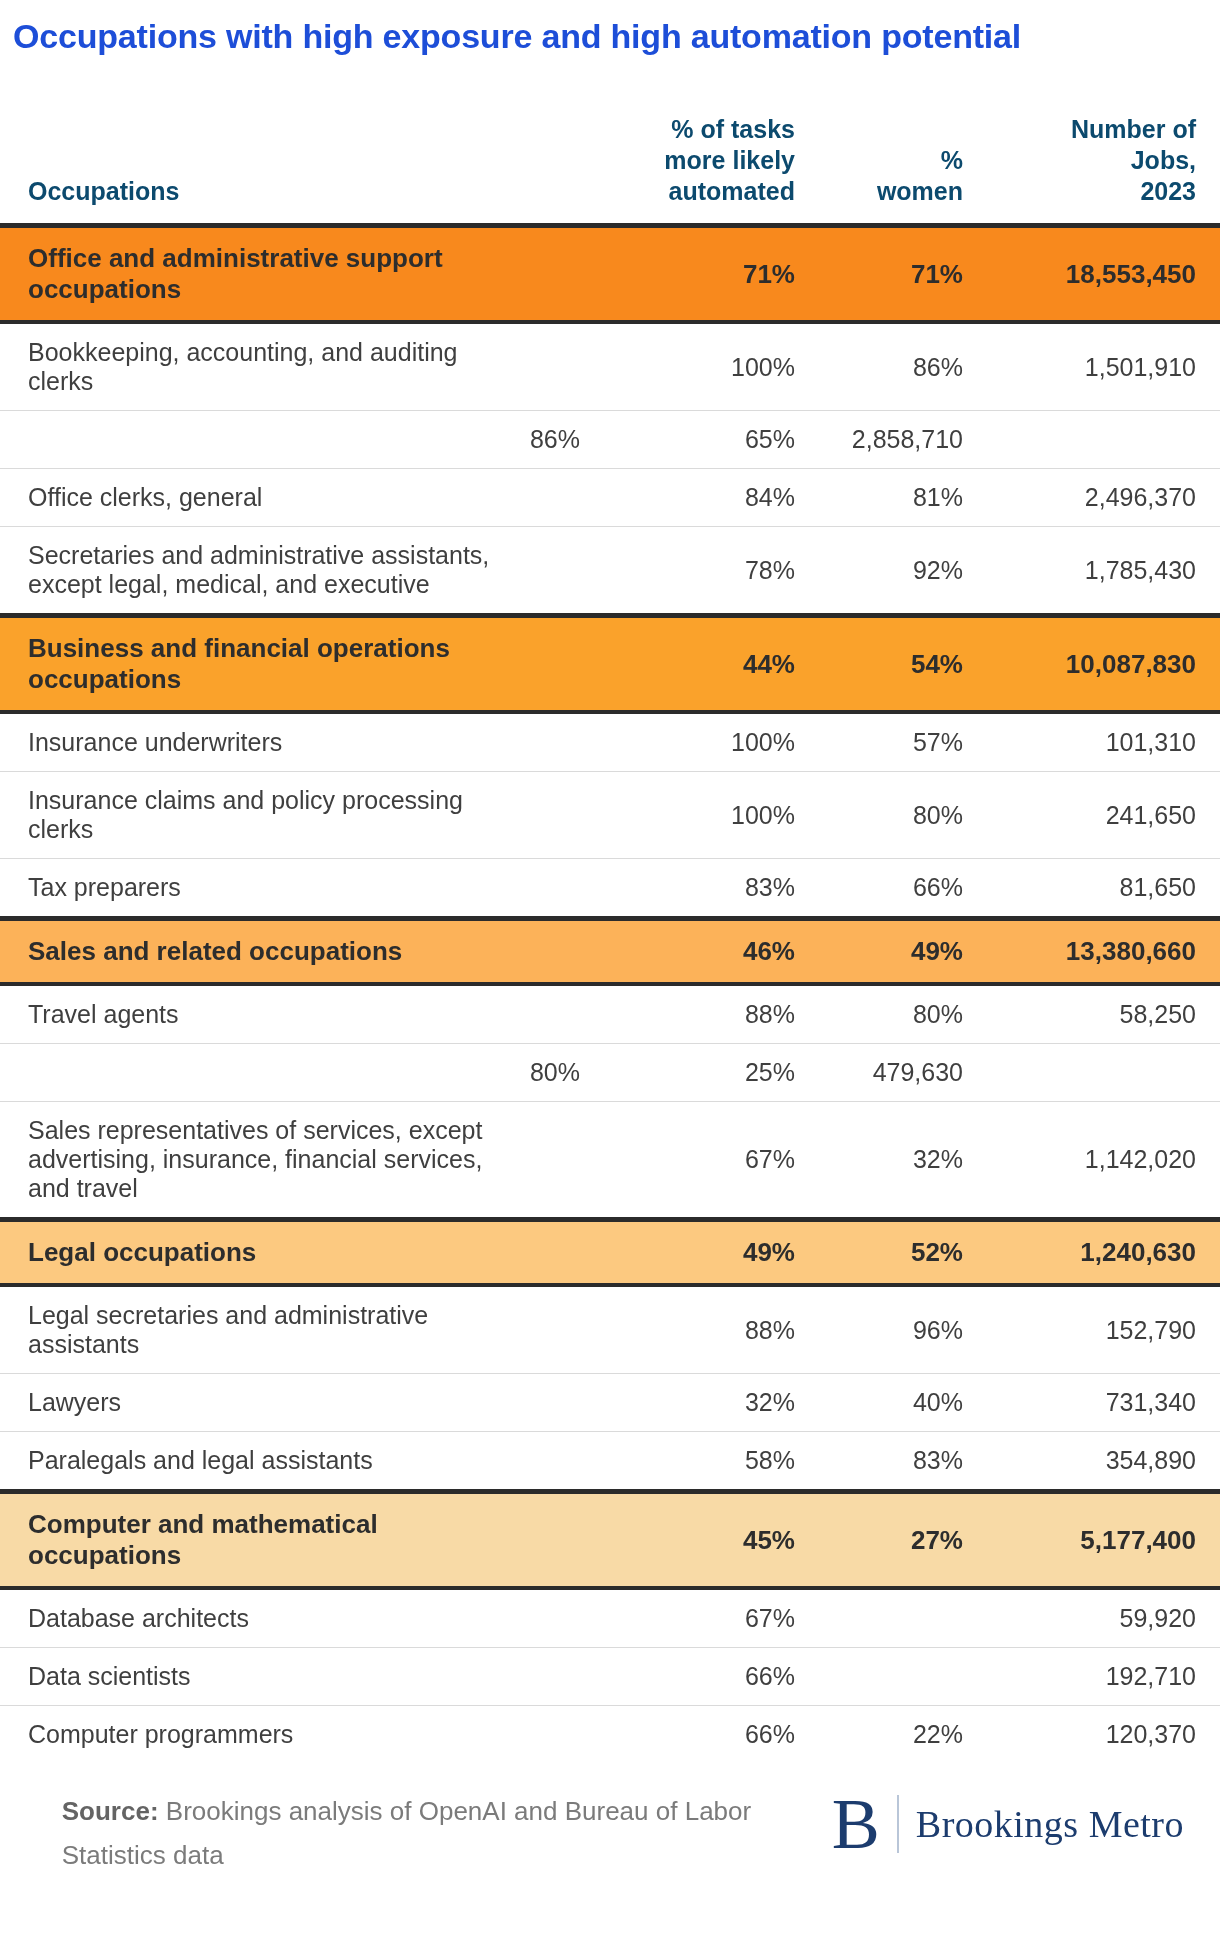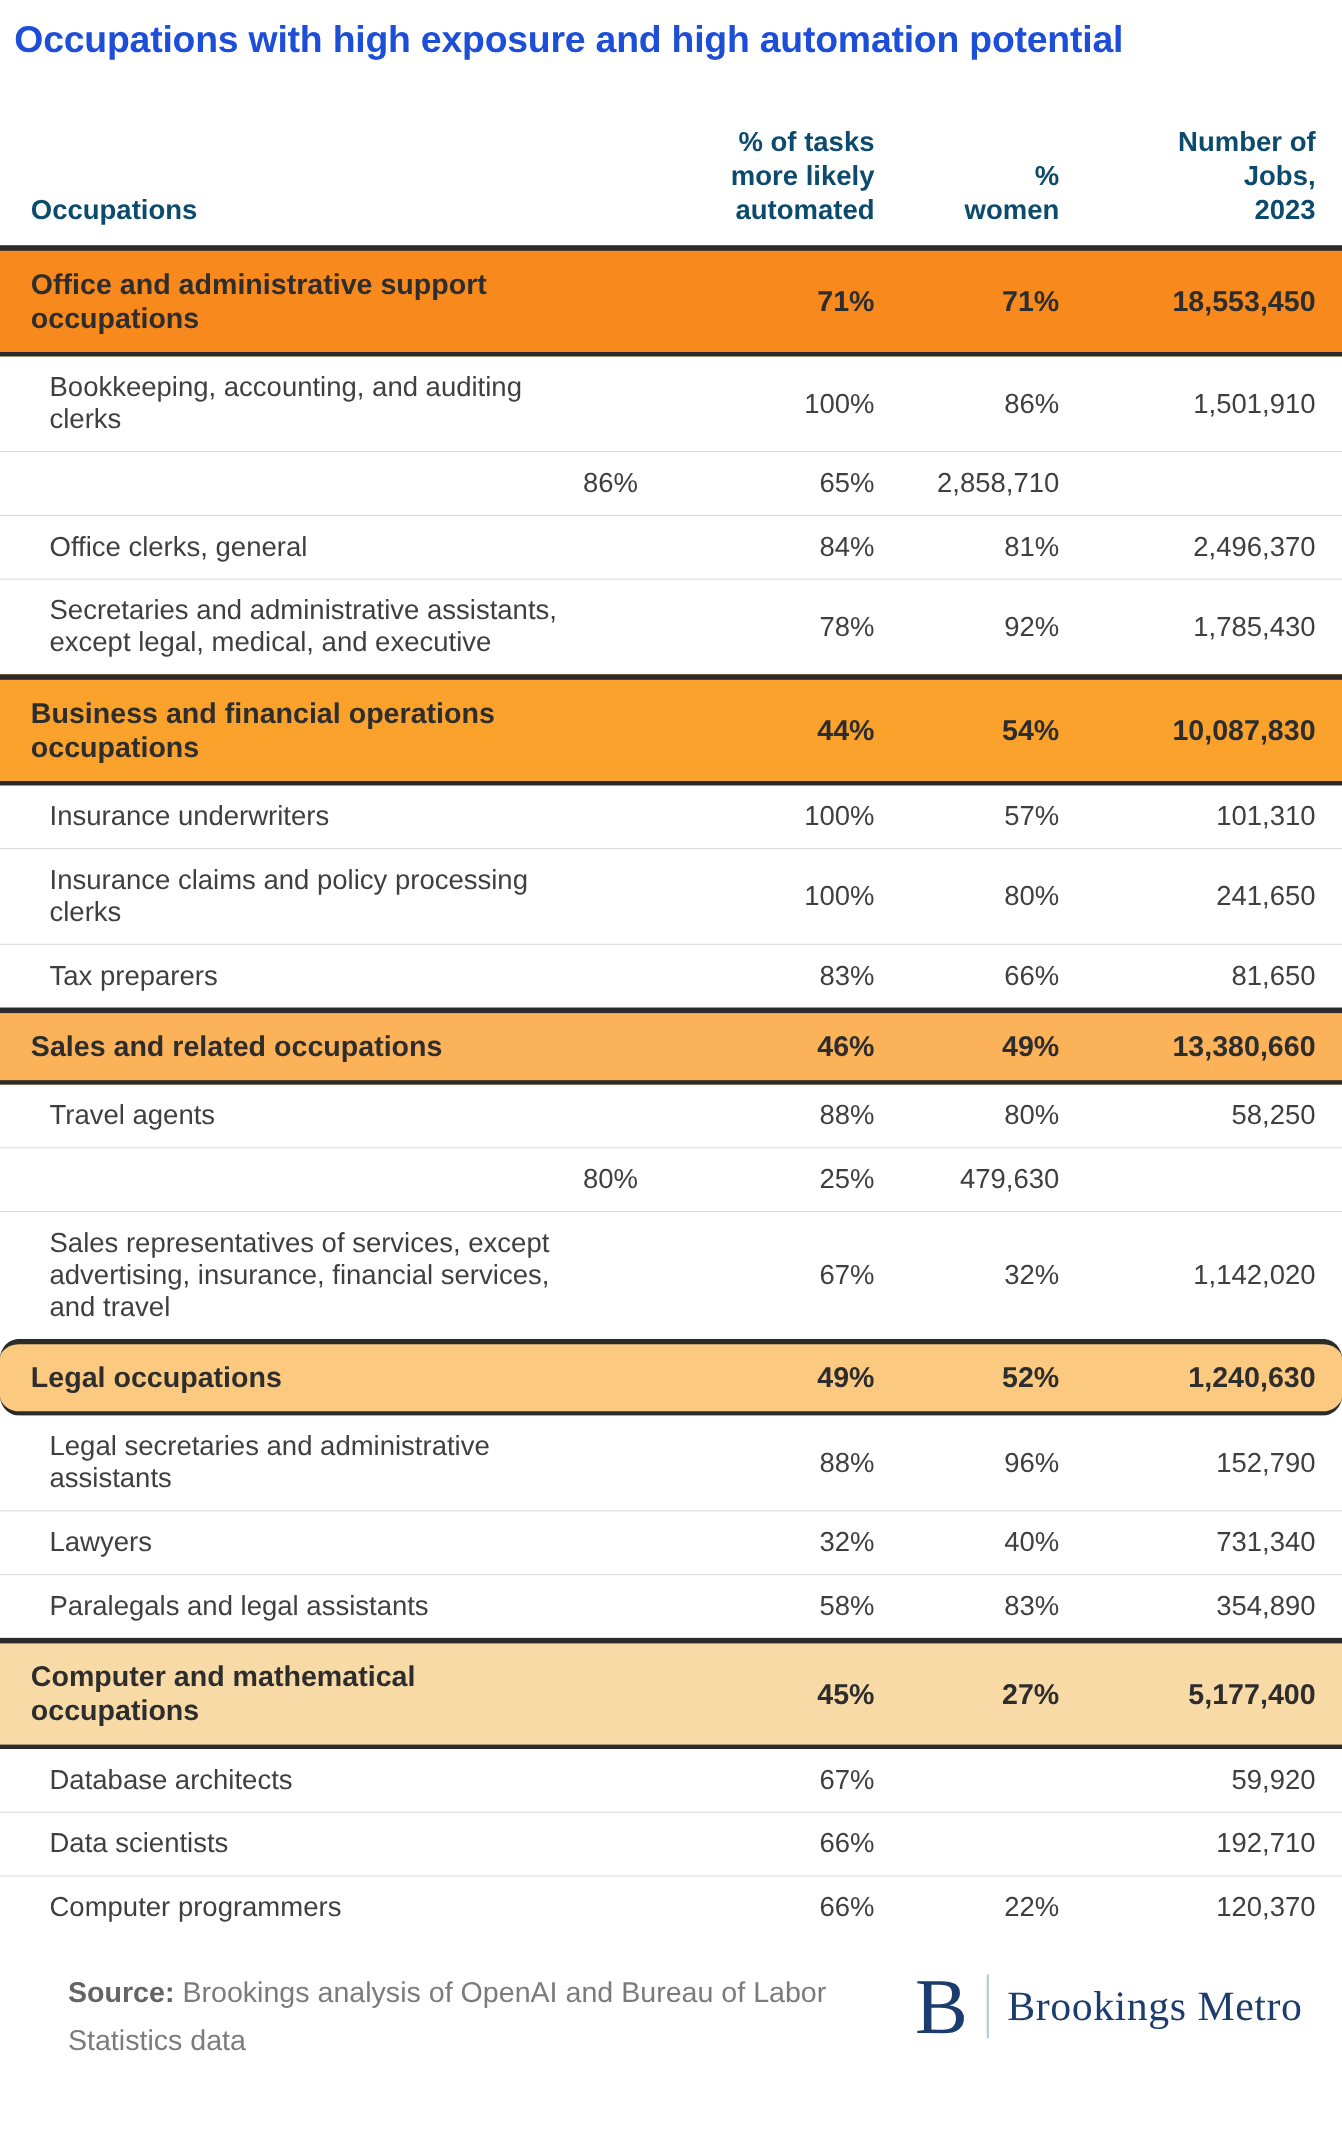--- a/index.html
+++ b/index.html
@@ -21,34 +21,34 @@
     align-items:end;
     padding:58px 24px 16px 28px;
   }
   .thead .hc {
     font-weight:700; font-size:25px; line-height:31px; color:#0c4a6e;
   }
   .prewrap { white-space:pre-line; }
   .num { text-align:right; }
   .row {
     align-items:center;
-    padding:14px 24px 14px 45px;
+    padding:14px 24px 14px 28px;
     font-size:25px; line-height:29px;
   }
   .row.data + .row.data { border-top:1px solid #dadada; }
   .row .name { max-width:505px; padding-right:10px; }
   .row.section {
     padding:15px 24px 15px 28px;
     font-weight:700; font-size:26px; line-height:31px; color:#2d2d2d;
     border-top:5px solid #2b2b2b; border-bottom:4px solid #2b2b2b;
   }
   .sec1 { background:#F8891D; }
   .sec2 { background:#FAA22B; }
   .sec3 { background:#FCB259; }
-  .sec4 { background:#FCC980;border-radius:18px; }
+  .sec4 { background:#FCC980; }
   .sec5 { background:#F8DAA6; }
   .footer {
     display:flex; justify-content:flex-end; align-items:flex-start;
     padding:26px 36px 0 13px;
   }
   .source {
     font-size:26px; line-height:44px; color:#7b7b7b; max-width:770px;
   }
   .source b { color:#646464; font-weight:700; }
   .logo { display:flex; align-items:center; gap:17px; margin-top:4px; }

